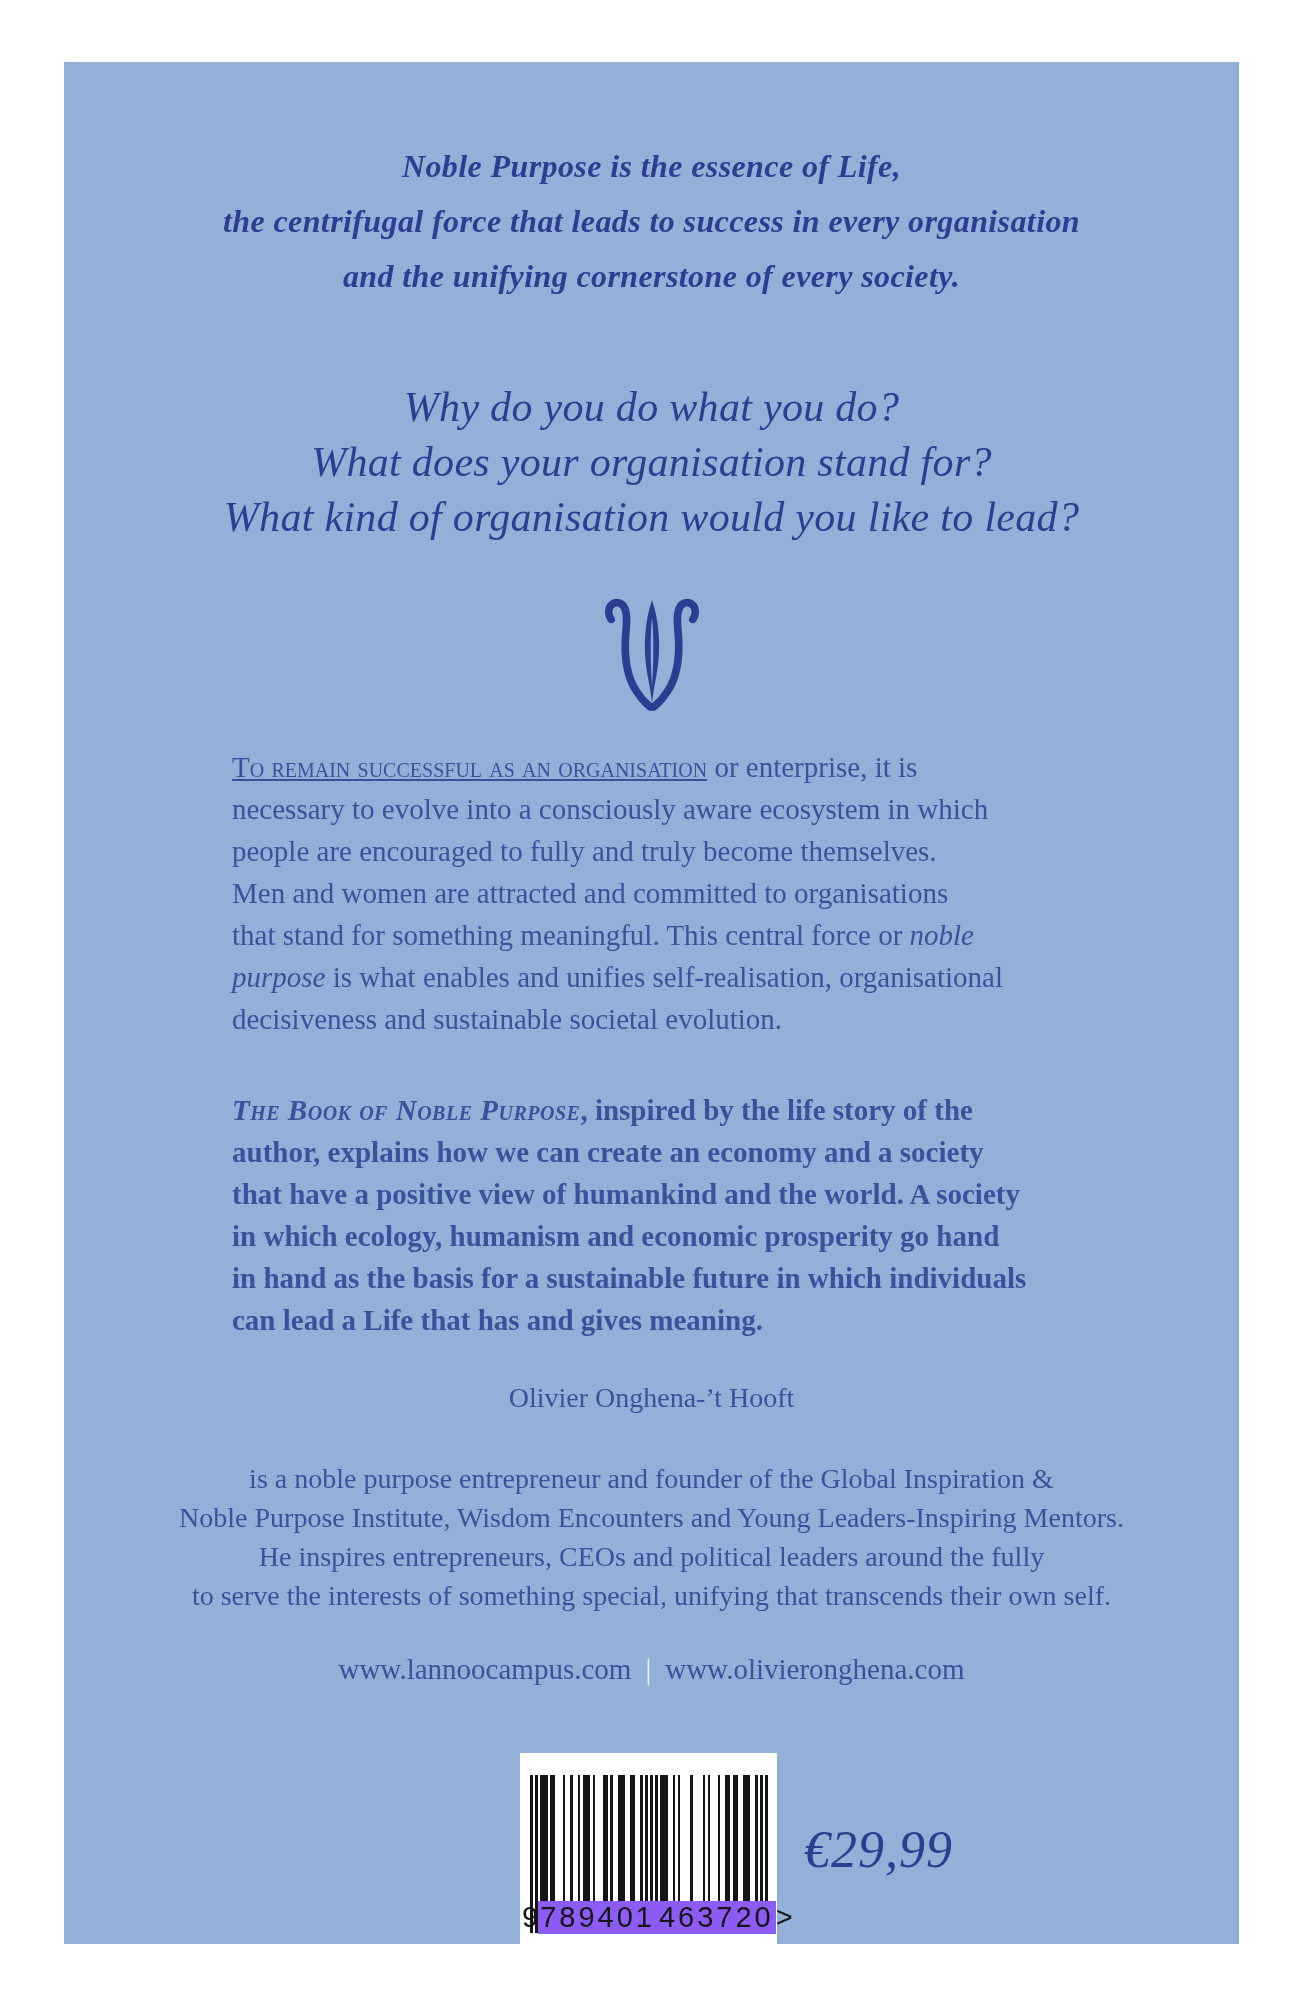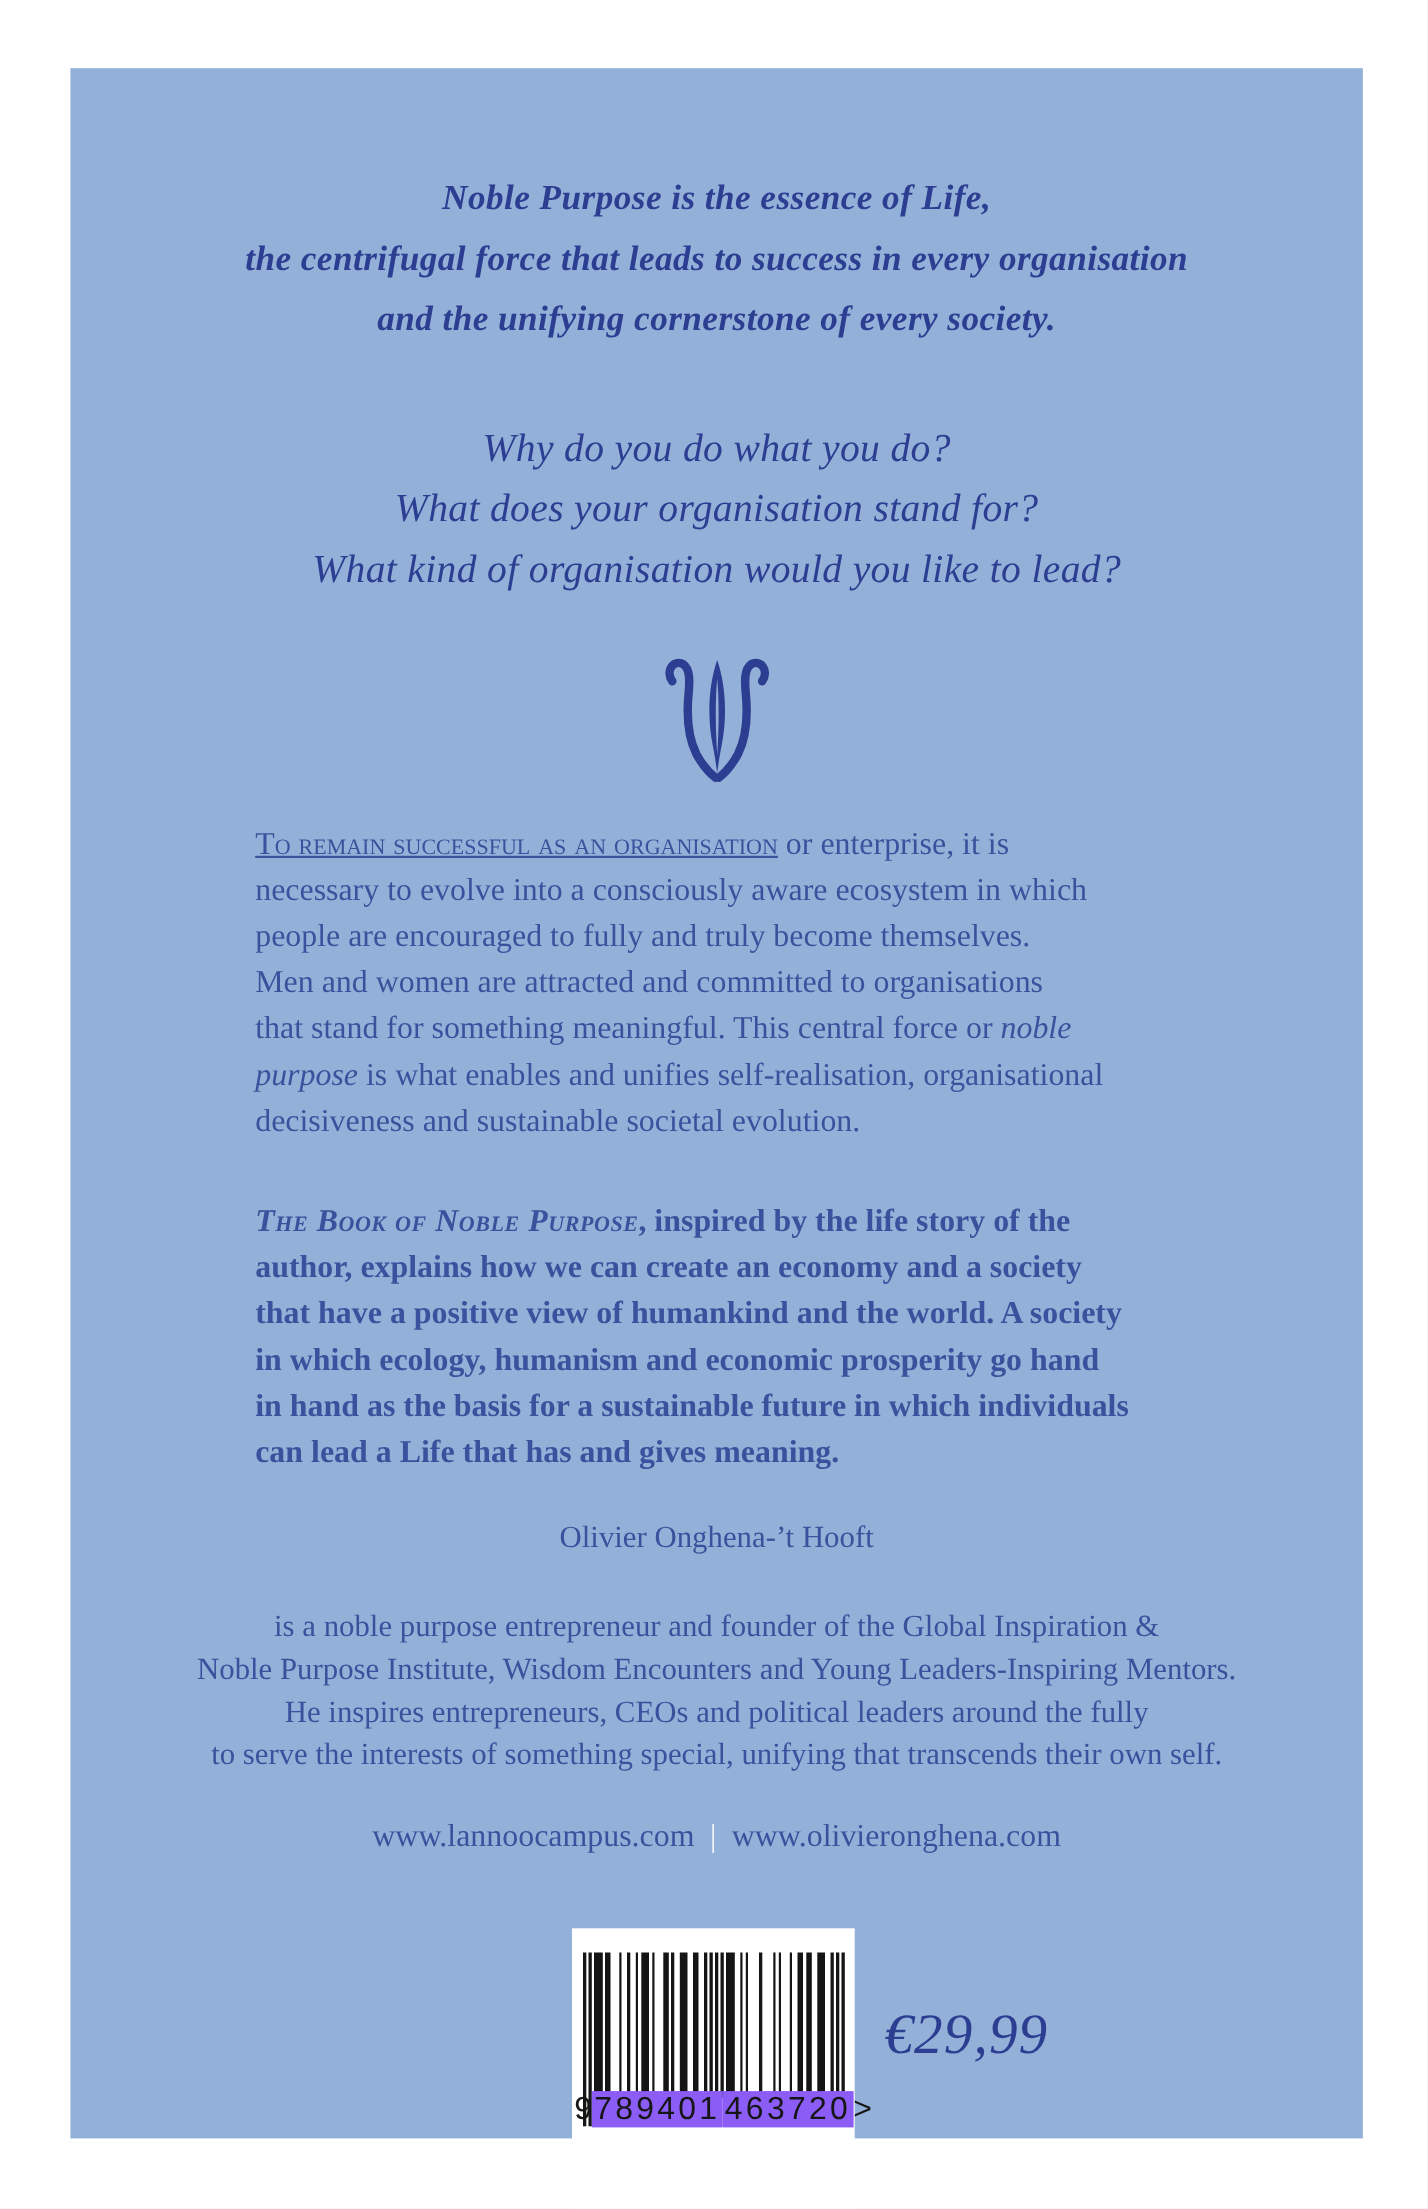--- a/index.html
+++ b/index.html
@@ -11,22 +11,22 @@
   }
   *{box-sizing:border-box;}
   html,body{margin:0;padding:0;background:#e8e8e8;}
   .cover{
     position:relative;width:1298px;height:2008px;margin:0 auto;
     background:var(--page-bg);overflow:hidden;
     font-family:"Liberation Serif","DejaVu Serif",serif;
   }
   .panel{position:absolute;left:64px;top:62px;width:1175px;height:1882px;background:var(--panel);}
   .centered{position:absolute;left:64px;width:1175px;text-align:center;}
-  .quote{top:152px;font-style:italic;font-weight:bold;font-size:32px;line-height:55px;color:var(--heading);letter-spacing:0.4px;}
-  .questions{top:380px;font-style:italic;font-size:36px;line-height:55px;color:var(--heading);letter-spacing:0.3px;}
+  .quote{top:139px;font-style:italic;font-weight:bold;font-size:32px;line-height:55px;color:var(--heading);letter-spacing:0.4px;}
+  .questions{top:380px;font-style:italic;font-size:42px;line-height:55px;color:var(--heading);letter-spacing:0.3px;}
   .logo-wrap{top:593px;display:flex;justify-content:center;}
   .para{position:absolute;left:232px;font-size:29px;line-height:42px;color:var(--body);}
   .para .line,.nowrap{white-space:nowrap;}
   .para1{top:746px;}
   .para2{top:1089px;font-weight:bold;}
   .sc{font-variant:small-caps;text-decoration:underline;}
   .i{font-style:italic;}
   .isc{font-style:italic;font-variant:small-caps;letter-spacing:0.5px;}
   .author-name{top:1382px;font-size:28px;color:var(--body);}
   .bio{top:1459px;font-size:28px;line-height:39px;color:var(--body);}

